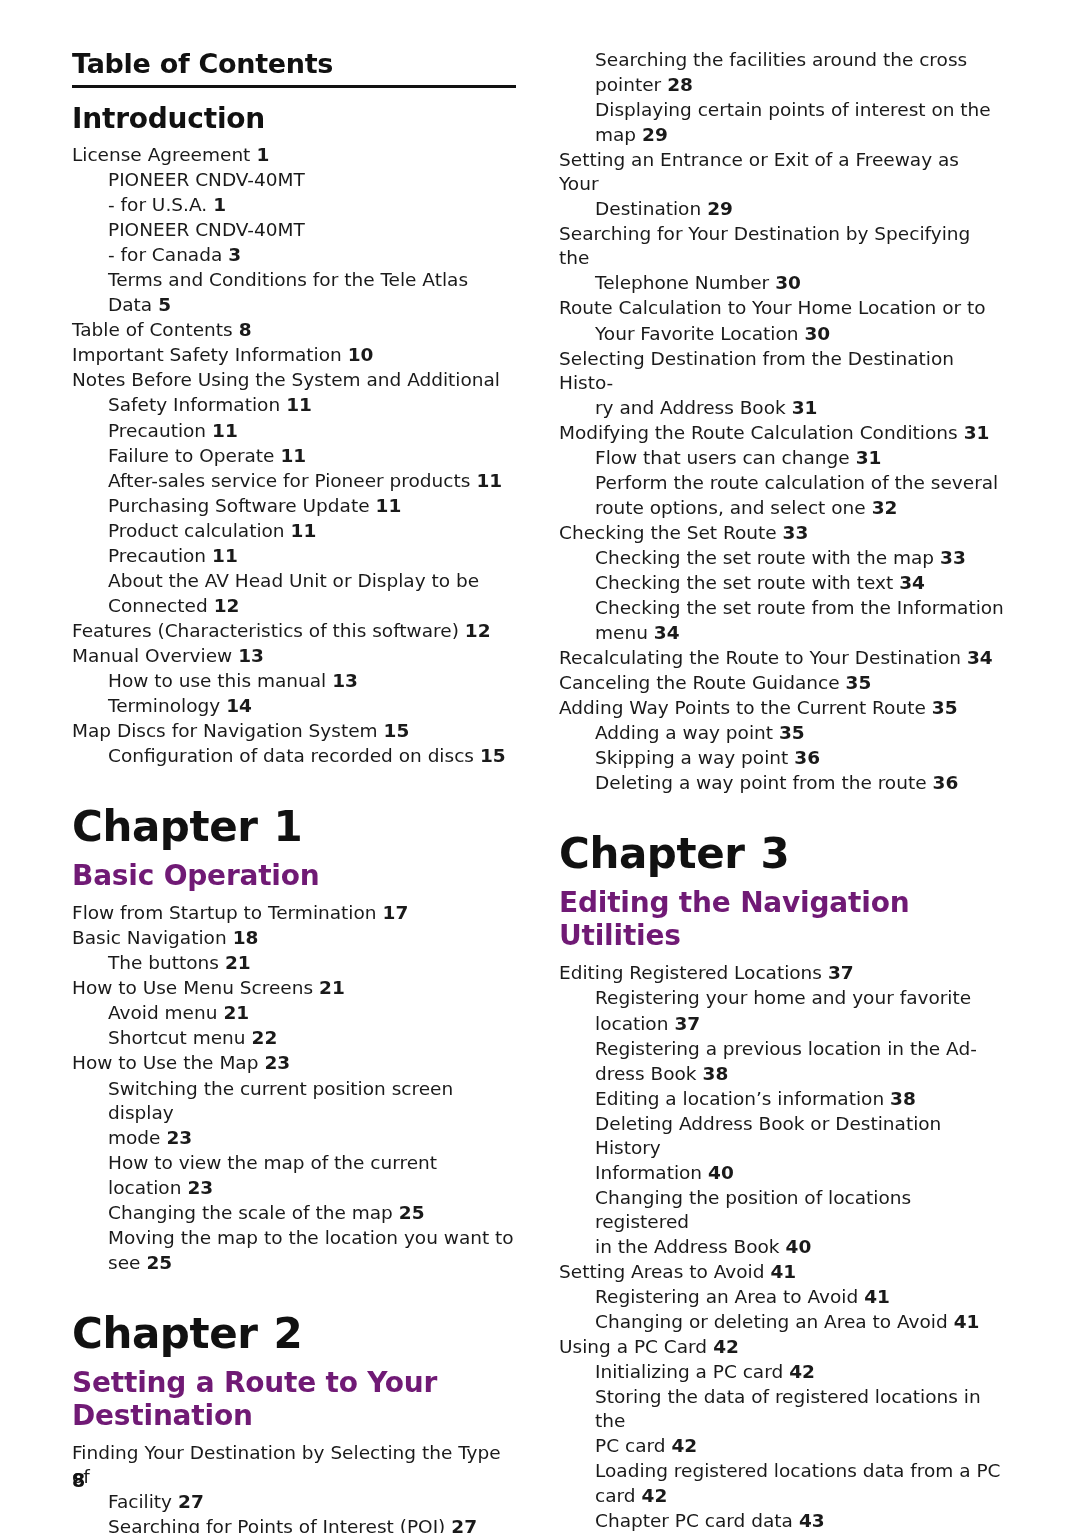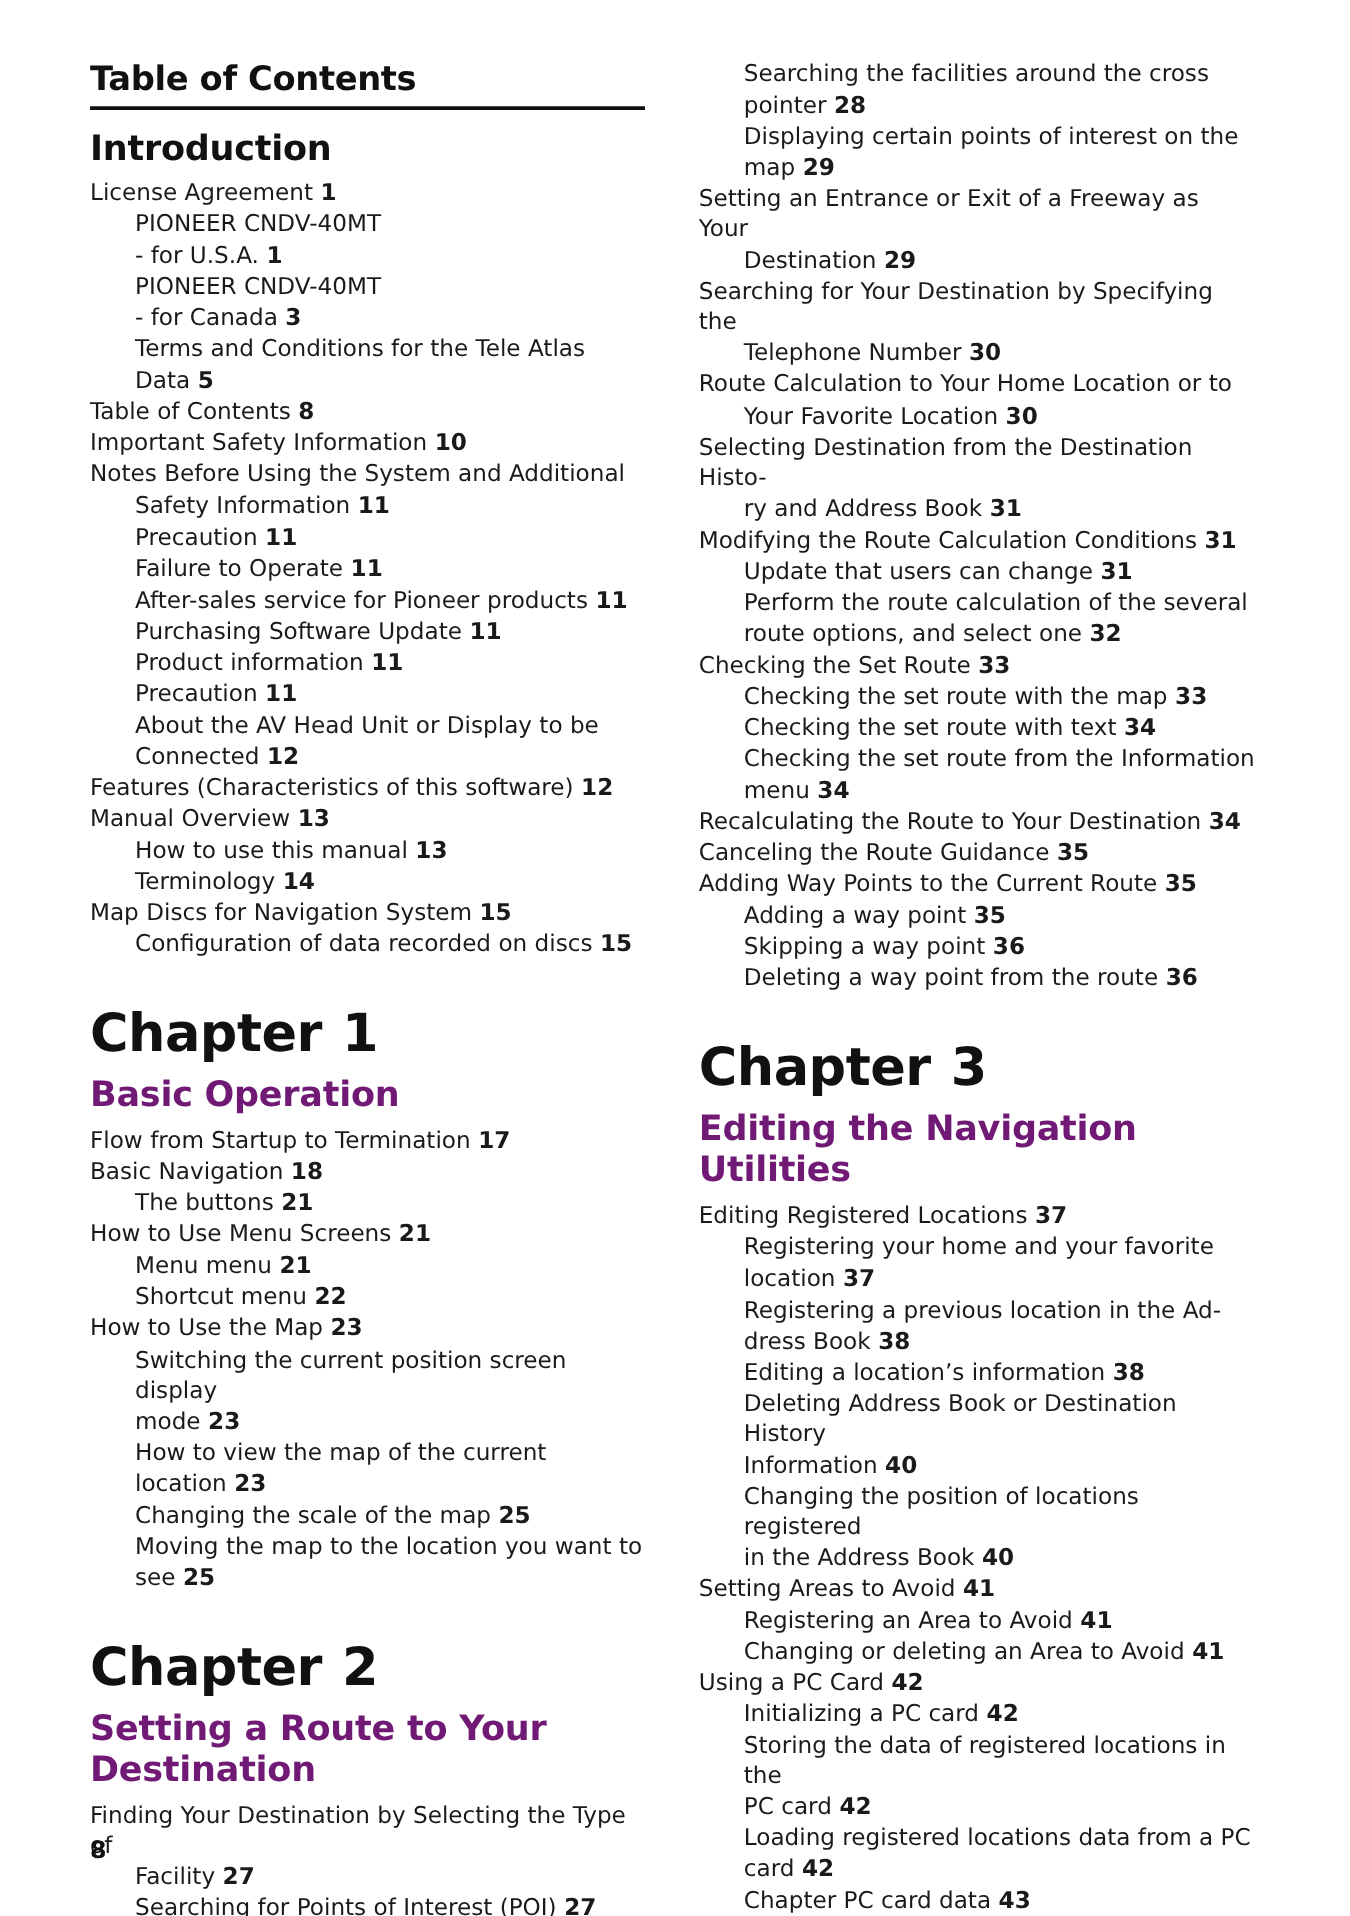--- a/index.html
+++ b/index.html
@@ -120,42 +120,42 @@
           <li class="lvl1"><span>Terms and Conditions for the Tele Atlas</span></li>
           <li class="lvl1"><span>Data</span><span class="pg">5</span></li>
           <li class="lvl0"><span>Table of Contents</span><span class="pg">8</span></li>
           <li class="lvl0"><span>Important Safety Information</span><span class="pg">10</span></li>
           <li class="lvl0"><span>Notes Before Using the System and Additional</span></li>
           <li class="lvl1"><span>Safety Information</span><span class="pg">11</span></li>
           <li class="lvl1"><span>Precaution</span><span class="pg">11</span></li>
           <li class="lvl1"><span>Failure to Operate</span><span class="pg">11</span></li>
           <li class="lvl1"><span>After-sales service for Pioneer products</span><span class="pg">11</span></li>
           <li class="lvl1"><span>Purchasing Software Update</span><span class="pg">11</span></li>
-          <li class="lvl1"><span>Product information</span><span class="pg">11</span></li>
+          <li class="lvl1"><span>Product calculation</span><span class="pg">11</span></li>
           <li class="lvl1"><span>Precaution</span><span class="pg">11</span></li>
           <li class="lvl1"><span>About the AV Head Unit or Display to be</span></li>
           <li class="lvl1"><span>Connected</span><span class="pg">12</span></li>
           <li class="lvl0"><span>Features (Characteristics of this software)</span><span class="pg">12</span></li>
           <li class="lvl0"><span>Manual Overview</span><span class="pg">13</span></li>
           <li class="lvl1"><span>How to use this manual</span><span class="pg">13</span></li>
           <li class="lvl1"><span>Terminology</span><span class="pg">14</span></li>
           <li class="lvl0"><span>Map Discs for Navigation System</span><span class="pg">15</span></li>
           <li class="lvl1"><span>Configuration of data recorded on discs</span><span class="pg">15</span></li>
         </ul>
 
       <div class="chapter-line">
         <span>Chapter</span><span class="num">1</span>
       </div>
       <div class="chapter-sub">Basic Operation</div>
       <ul class="entries" id="list-ch1">
           <li class="lvl0"><span>Flow from Startup to Termination</span><span class="pg">17</span></li>
           <li class="lvl0"><span>Basic Navigation</span><span class="pg">18</span></li>
           <li class="lvl1"><span>The buttons</span><span class="pg">21</span></li>
           <li class="lvl0"><span>How to Use Menu Screens</span><span class="pg">21</span></li>
-          <li class="lvl1"><span>Menu menu</span><span class="pg">21</span></li>
+          <li class="lvl1"><span>Avoid menu</span><span class="pg">21</span></li>
           <li class="lvl1"><span>Shortcut menu</span><span class="pg">22</span></li>
           <li class="lvl0"><span>How to Use the Map</span><span class="pg">23</span></li>
           <li class="lvl1"><span>Switching the current position screen display</span></li>
           <li class="lvl1"><span>mode</span><span class="pg">23</span></li>
           <li class="lvl1"><span>How to view the map of the current</span></li>
           <li class="lvl1"><span>location</span><span class="pg">23</span></li>
           <li class="lvl1"><span>Changing the scale of the map</span><span class="pg">25</span></li>
           <li class="lvl1"><span>Moving the map to the location you want to</span></li>
           <li class="lvl1"><span>see</span><span class="pg">25</span></li>
         </ul>
@@ -180,21 +180,21 @@
           <li class="lvl1"><span>map</span><span class="pg">29</span></li>
           <li class="lvl0"><span>Setting an Entrance or Exit of a Freeway as Your</span></li>
           <li class="lvl1"><span>Destination</span><span class="pg">29</span></li>
           <li class="lvl0"><span>Searching for Your Destination by Specifying the</span></li>
           <li class="lvl1"><span>Telephone Number</span><span class="pg">30</span></li>
           <li class="lvl0"><span>Route Calculation to Your Home Location or to</span></li>
           <li class="lvl1"><span>Your Favorite Location</span><span class="pg">30</span></li>
           <li class="lvl0"><span>Selecting Destination from the Destination Histo-</span></li>
           <li class="lvl1"><span>ry and Address Book</span><span class="pg">31</span></li>
           <li class="lvl0"><span>Modifying the Route Calculation Conditions</span><span class="pg">31</span></li>
-          <li class="lvl1"><span>Update that users can change</span><span class="pg">31</span></li>
+          <li class="lvl1"><span>Flow that users can change</span><span class="pg">31</span></li>
           <li class="lvl1"><span>Perform the route calculation of the several</span></li>
           <li class="lvl1"><span>route options, and select one</span><span class="pg">32</span></li>
           <li class="lvl0"><span>Checking the Set Route</span><span class="pg">33</span></li>
           <li class="lvl1"><span>Checking the set route with the map</span><span class="pg">33</span></li>
           <li class="lvl1"><span>Checking the set route with text</span><span class="pg">34</span></li>
           <li class="lvl1"><span>Checking the set route from the Information</span></li>
           <li class="lvl1"><span>menu</span><span class="pg">34</span></li>
           <li class="lvl0"><span>Recalculating the Route to Your Destination</span><span class="pg">34</span></li>
           <li class="lvl0"><span>Canceling the Route Guidance</span><span class="pg">35</span></li>
           <li class="lvl0"><span>Adding Way Points to the Current Route</span><span class="pg">35</span></li>

